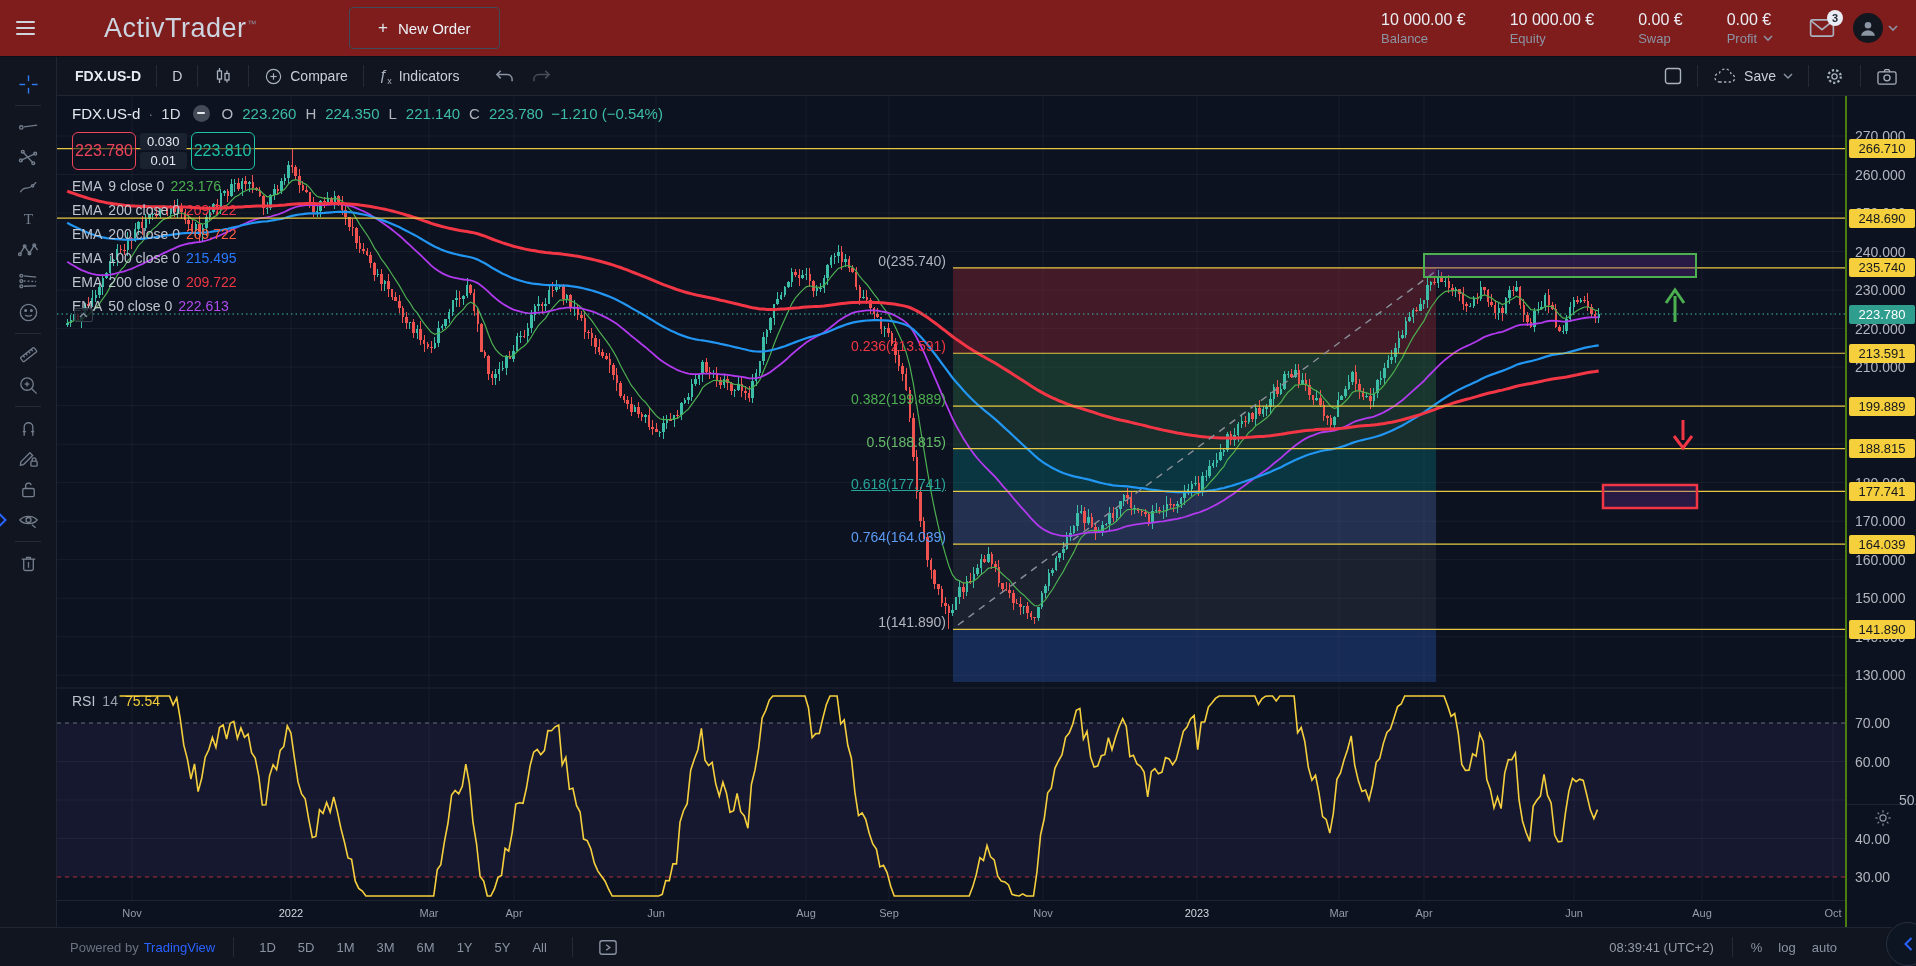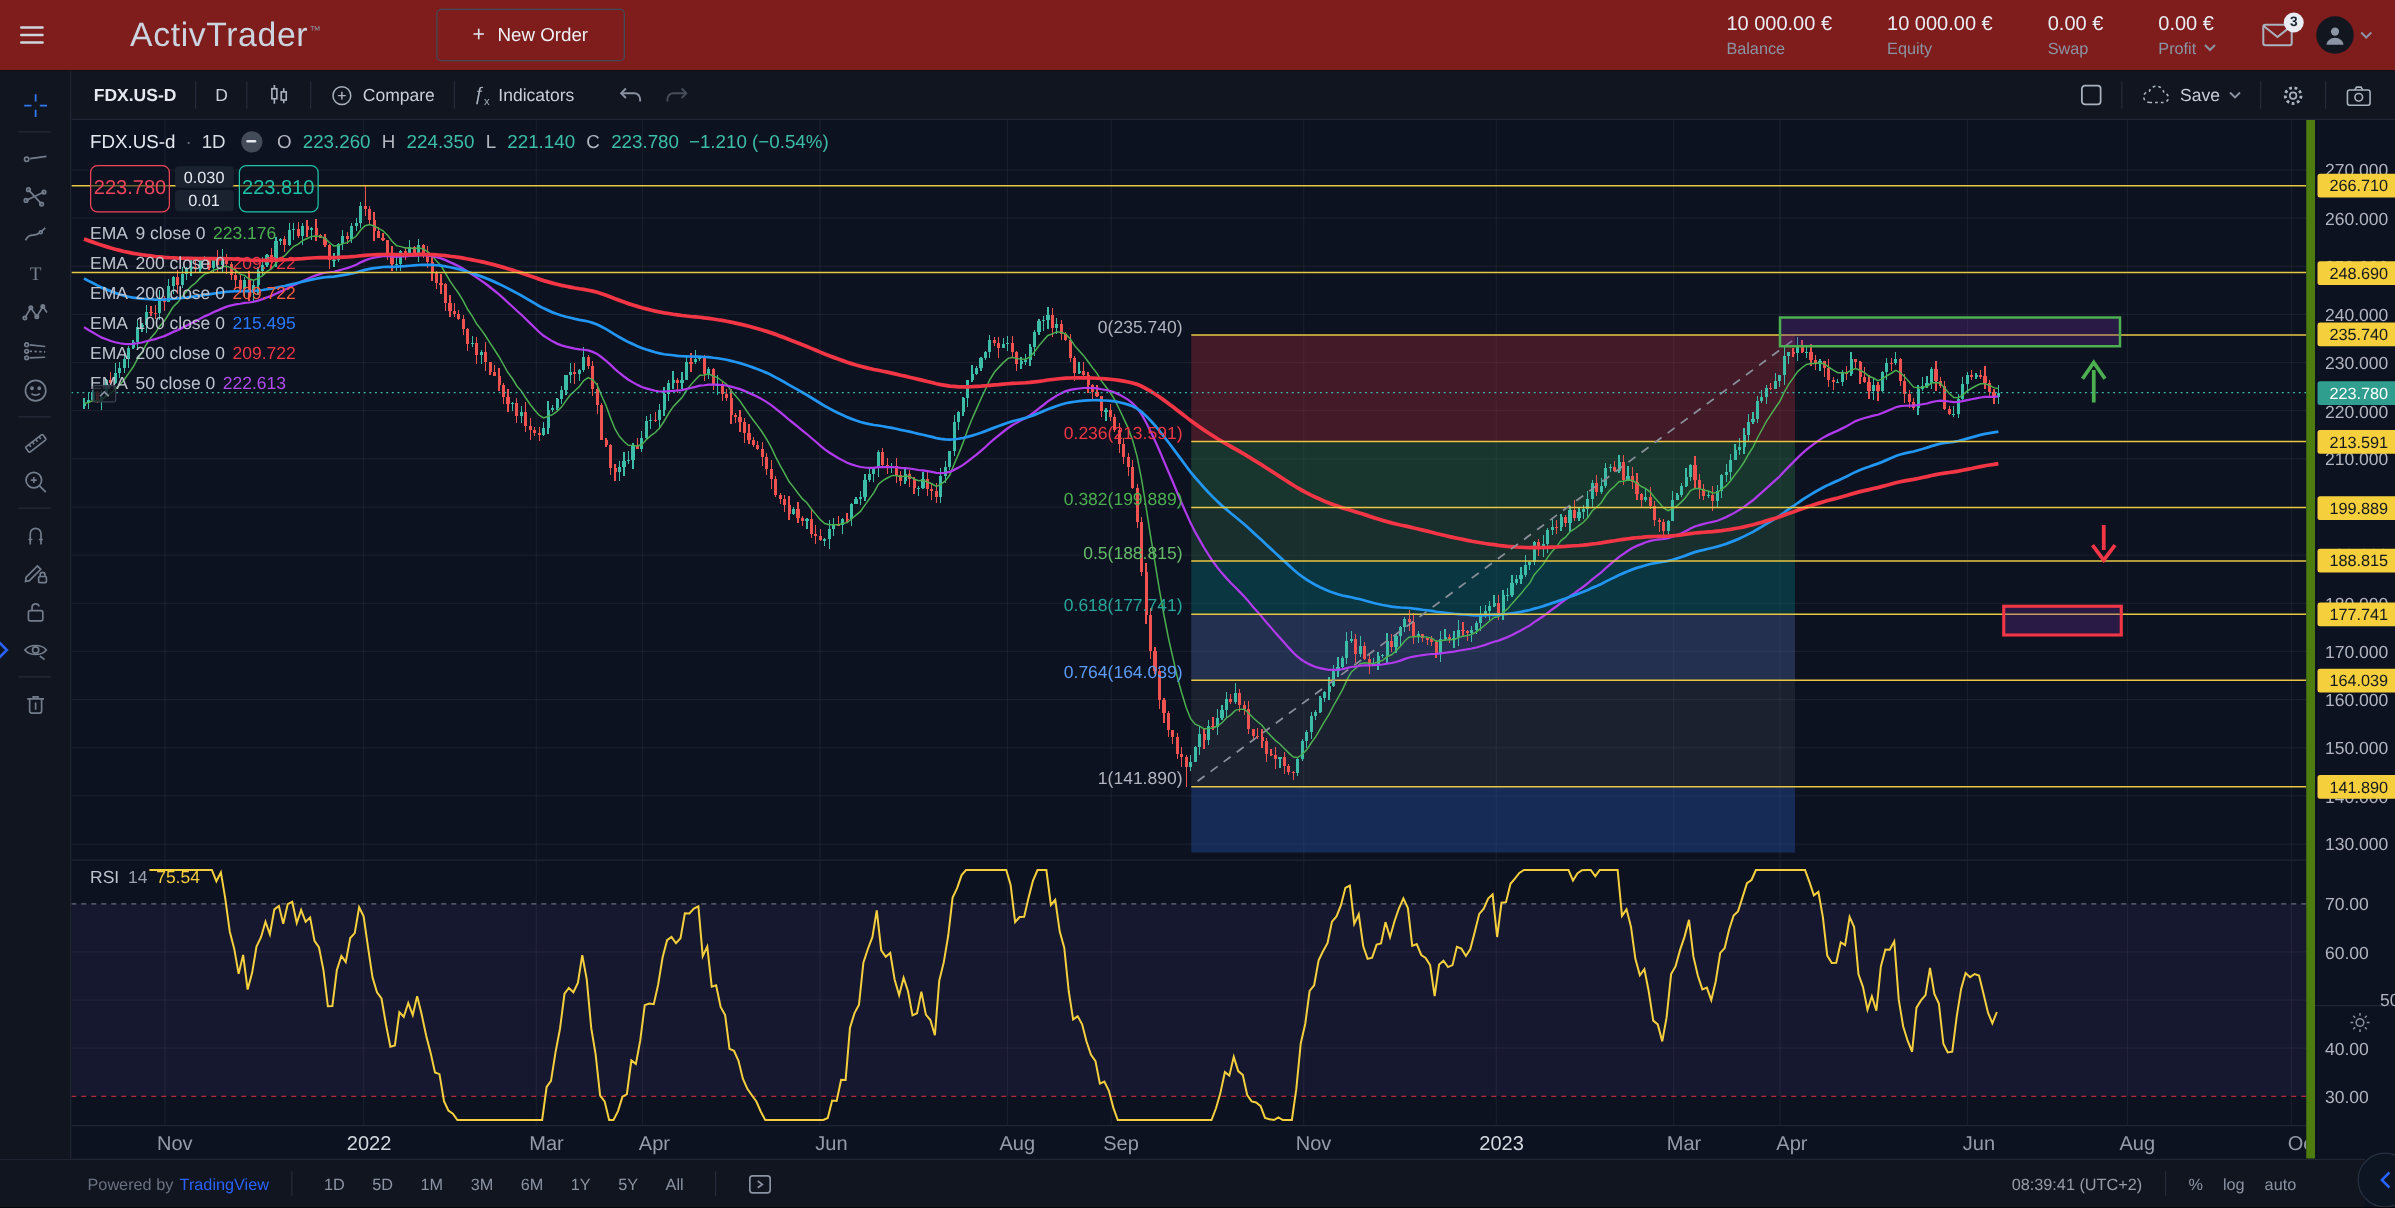--- a/index.html
+++ b/index.html
@@ -62,25 +62,25 @@
   .collapse-btn { position:absolute; left:17px; top:212px; width:19px; height:14px; background:rgba(16,21,31,.8); border:1px solid #39404e; border-radius:2px; display:flex; align-items:center; justify-content:center; cursor:pointer; z-index:10; }
   .rsi-legend { position:absolute; left:15px; top:597px; display:flex; gap:7px; font-size:14px; z-index:10; }
   .rsi-legend .n { color:#bfc4cd; }
   .rsi-legend .p { color:#9aa0ab; }
   .rsi-legend .v { color:#f5cf3d; }
 
   .fib-label { position:absolute; font-size:14px; white-space:nowrap; z-index:6; transform:translateX(-100%); }
 
   
   .time-axis { position:absolute; left:0; top:804px; width:1788px; height:27px; border-top:1px solid #1f2533; cursor:ew-resize; }
-  .tlabel { position:absolute; top:6px; width:44px; margin-left:-22px; text-align:right; font-size:16px; color:#959ca8; }
+  .tlabel { position:absolute; top:6px; width:44px; margin-left:-22px; text-align:center; font-size:11px; color:#959ca8; }
   .tyear { color:#d4d8df; }
 
   
-  .price-scale { position:absolute; left:1845px; top:96px; width:71px; height:831px; border-left:7px solid #4d7c0f; cursor:ns-resize; background:#0d1220; }
+  .price-scale { position:absolute; left:1845px; top:96px; width:71px; height:831px; border-left:2px solid #4d7c0f; cursor:ns-resize; background:#0d1220; }
   .ps-tick { position:absolute; left:8px; font-size:14px; color:#b2b5be; }
   .ps-badge { position:absolute; left:2px; width:66px; height:19px; border-radius:2px; font-size:13px; display:flex; align-items:center; justify-content:center; }
   .ps-yellow { background:#f5d03c; color:#15181e; }
   .ps-last { background:#2f9e8f; color:#fff; }
   .ps-corner { position:absolute; left:0; top:708px; width:71px; height:27px; border-top:1px solid #1f2533; display:flex; align-items:center; justify-content:center; }
 
   
   .footer { position:absolute; left:0; top:927px; width:1892px; height:39px; background:#11151f; border-top:1px solid #1f2533; display:flex; align-items:center; font-size:13px; color:#8b93a3; padding:0 55px 0 70px; }
   .pow { color:#6a7180; }
   .tv-link { color:#2962ff; text-decoration:none; margin-left:5px; cursor:pointer; }
@@ -1367,21 +1367,21 @@
       <span class="n">RSI</span>
       <span class="p">14</span>
       <span class="v">75.54</span>
     </div>
 
     <div id="fib-labels">
         <div class="fib-label" style="left: 889px; top: 156.959px; color: rgb(178, 181, 190);">0(235.740)</div>
         <div class="fib-label" style="left: 889px; top: 242.271px; color: rgb(242, 54, 69);">0.236(213.591)</div>
         <div class="fib-label" style="left: 889px; top: 295.047px; color: rgb(76, 175, 80);">0.382(199.889)</div>
         <div class="fib-label" style="left: 889px; top: 337.7px; color: rgb(102, 187, 106); text-align: center;">0.5(188.815)</div>
-        <div class="fib-label" style="left: 889px; top: 380.354px; color: rgb(38, 166, 154);">0.618(177.741)</div>
+        <div class="fib-label" style="left: 889px; top: 380.354px; color: rgb(38, 166, 154); text-decoration: underline;">0.618(177.741)</div>
         <div class="fib-label" style="left: 889px; top: 433.13px; color: rgb(91, 156, 246);">0.764(164.039)</div>
         <div class="fib-label" style="left: 889px; top: 518.441px; color: rgb(178, 181, 190);">1(141.890)</div>
       </div>
 
     <div class="time-axis" id="time-axis">
         <span class="tlabel" style="left: 75px;">Nov</span>
         <span class="tlabel tyear" style="left: 234px;">2022</span>
         <span class="tlabel" style="left: 372px;">Mar</span>
         <span class="tlabel" style="left: 457px;">Apr</span>
         <span class="tlabel" style="left: 599px;">Jun</span>

